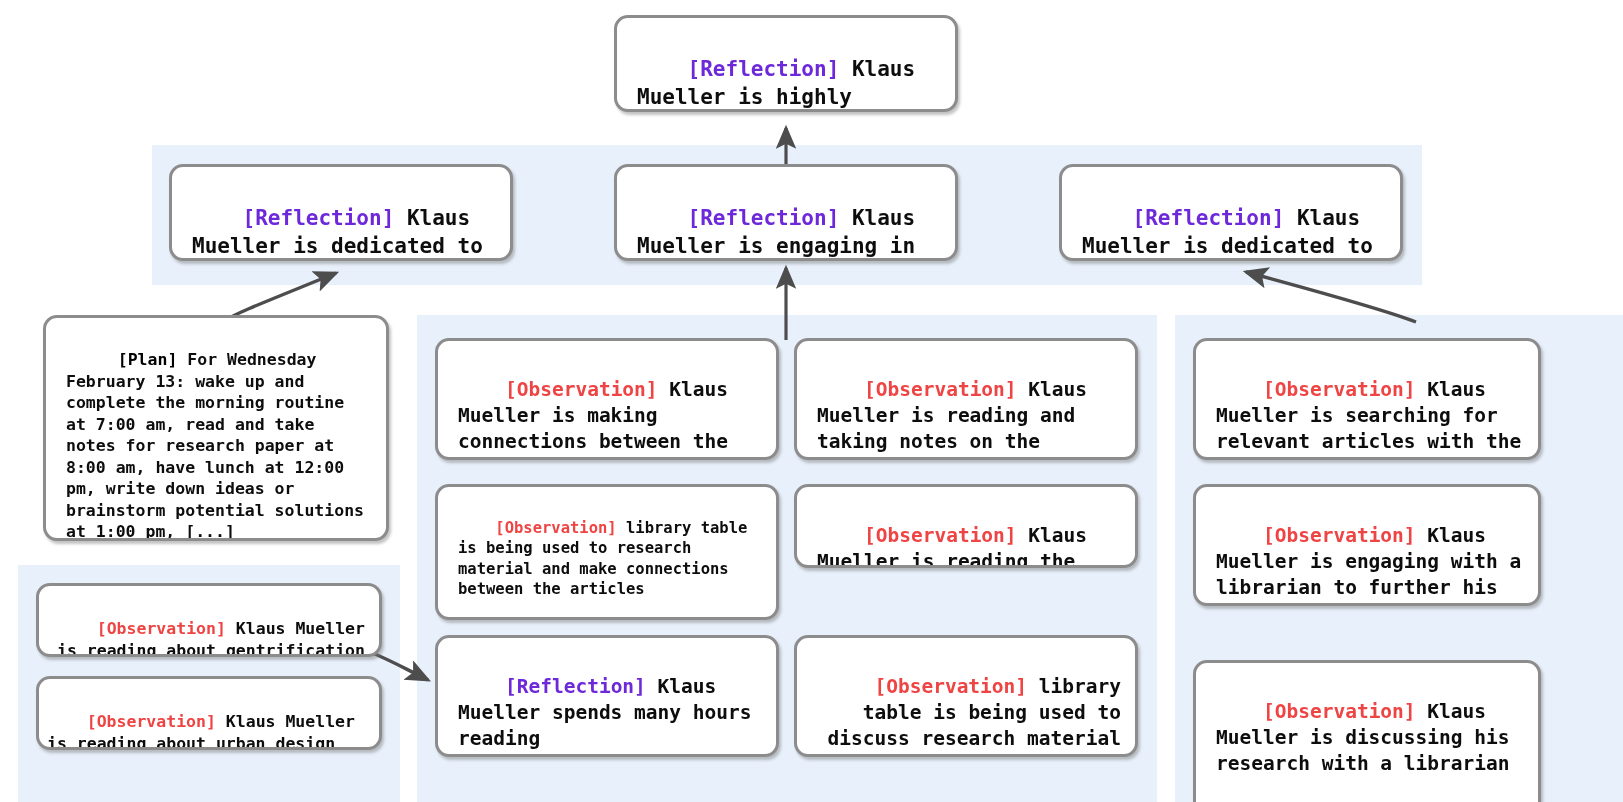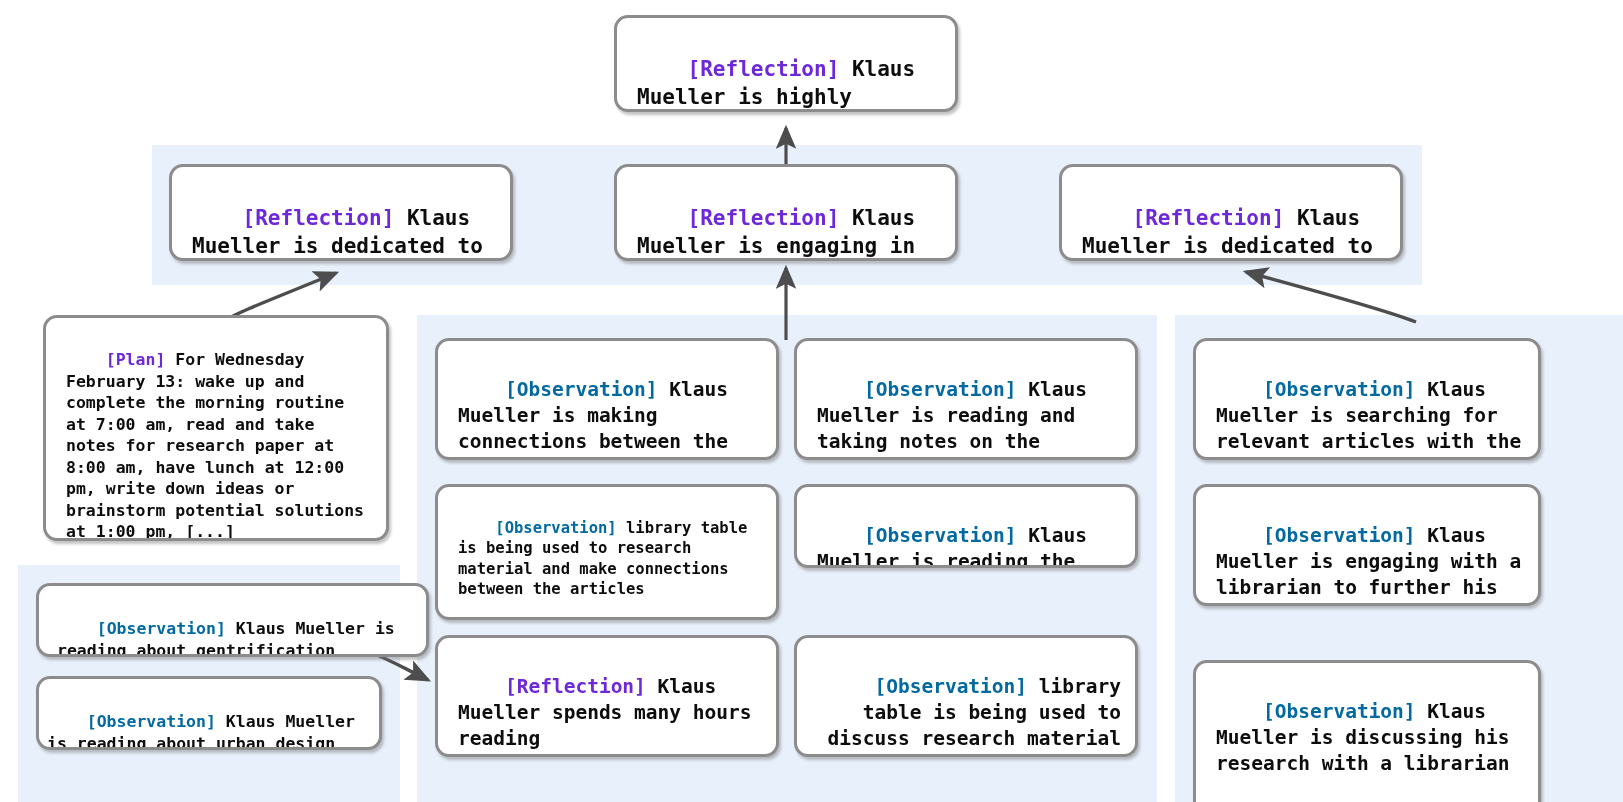--- a/index.html
+++ b/index.html
@@ -33,22 +33,22 @@
     font-weight: bold;
     color: #0d0d0d;
     line-height: 1.33;
     white-space: pre-wrap;
     overflow: hidden;
   }
   .node .tag {
     font-weight: bold;
   }
   .tag-reflection { color: #6d28d9; }
-  .tag-observation { color: #0369a1; }
-  .tag-plan { color: #6d28d9; }
+  .tag-observation { color: #ef4444; }
+  .tag-plan { color: #000000; margin-left: 12px; }
 
   .fs-lg { font-size: 21px; }
   .fs-md { font-size: 19.5px; }
   .fs-sm { font-size: 16.5px; }
   .fs-xs { font-size: 15.5px; }
 
   svg.arrows {
     position: absolute;
     left: 0;
     top: 0;
@@ -101,21 +101,21 @@
   </div>
 
   <div class="node fs-lg" style="left:1059px; top:164px; width:344px; height:97px;">
     <span class="tag tag-reflection">[Reflection]</span><span> Klaus Mueller is dedicated to research</span>
   </div>
 
   <div class="node fs-sm" style="left:43px; top:315px; width:346px; height:226px; line-height:1.30;">
     <span class="tag tag-plan">[Plan]</span><span> For Wednesday February 13: wake up and complete the morning routine at 7:00 am, read and take notes for research paper at 8:00 am, have lunch at 12:00 pm, write down ideas or brainstorm potential solutions at 1:00 pm, [...]</span>
   </div>
 
-  <div class="node fs-sm" style="left:36px; top:583px; width:393px; height:74px; padding-left:18px;">
+  <div class="node fs-sm" style="left:36px; top:583px; width:346px; height:74px; padding-left:18px;">
     <span class="tag tag-observation">[Observation]</span><span> Klaus Mueller is reading about gentrification</span>
   </div>
 
   <div class="node fs-sm" style="left:36px; top:676px; width:346px; height:74px; padding-left:8px;">
     <span class="tag tag-observation">[Observation]</span><span> Klaus Mueller is reading about urban design</span>
   </div>
 
   <div class="node fs-md" style="left:435px; top:338px; width:344px; height:122px;">
     <span class="tag tag-observation">[Observation]</span><span> Klaus Mueller is making connections between the articles</span>
   </div>

